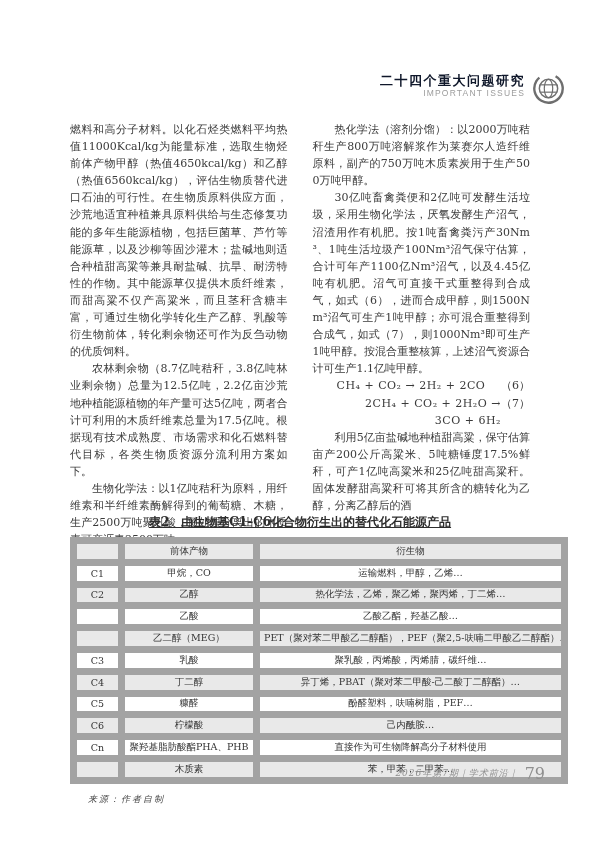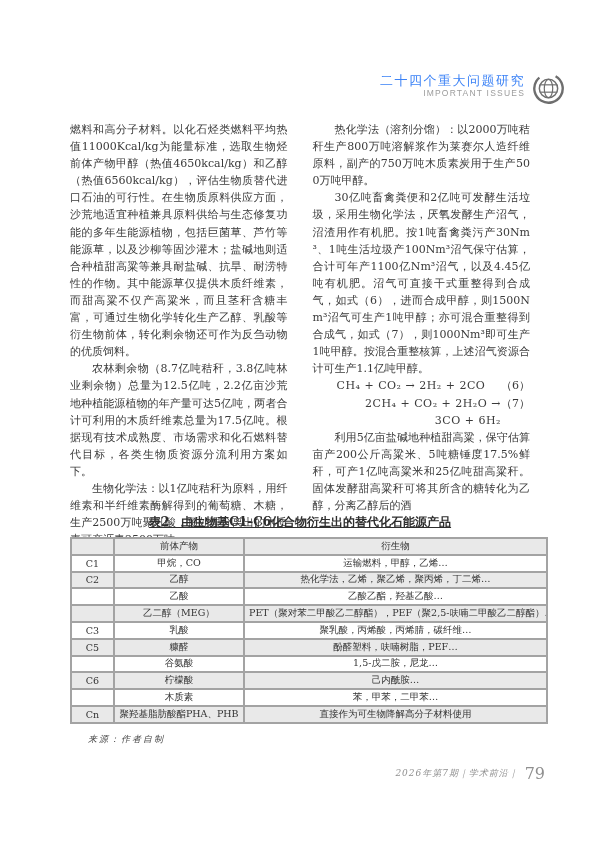--- a/index.html
+++ b/index.html
@@ -2,40 +2,40 @@
 <html><head>
 <meta charset="utf-8">
 <style>
   html,body{margin:0;padding:0;background:#ffffff;}
   .page{position:relative;width:600px;height:841px;background:#ffffff;overflow:hidden;
         font-family:"DejaVu Serif","Liberation Serif",serif;color:#3a3a3a;}
 
   
   .header{position:absolute;top:74px;right:35px;display:flex;align-items:flex-start;gap:7px;}
   .header-titles{text-align:right;}
-  .header-title-cn{font-size:13px;font-weight:normal;color:#3b82f6;letter-spacing:1.5px;line-height:14px;}
+  .header-title-cn{font-size:13px;font-weight:bold;color:#0f172a;letter-spacing:1.5px;line-height:14px;}
   .header-title-en{font-family:"Liberation Sans",sans-serif;font-size:8.5px;color:#9c9c9c;
                    letter-spacing:1.2px;line-height:11px;}
   .globe{width:33px;height:33px;margin-top:-2px;}
 
   
   .content{position:absolute;top:121px;left:70px;width:460px;display:flex;gap:25px;}
   .col{width:225px;}
   .col p{margin:0;font-size:11px;line-height:17.1px;text-align:justify;
          word-break:break-all;color:#3a3a3a;}
   .p-indent{text-indent:2em;}
   .equation{display:flex;justify-content:space-between;align-items:baseline;
             font-size:11px;line-height:17.1px;padding-left:24px;text-align:right;}
   .equation .eq-formula{letter-spacing:0.5px;}
 
   
   .table-block{position:absolute;top:514px;left:70px;width:460px;}
   .table-caption{text-align:center;font-size:12px;font-weight:bold;color:#2e2e2e;margin-bottom:6px;text-decoration:underline;}
   table.products{border-collapse:collapse;width:446px;margin:0 auto;table-layout:fixed;}
-  table.products th,table.products td{border:2px solid #a3a3a3;font-weight:normal;
+  table.products th,table.products td{border:7px solid #a3a3a3;font-weight:normal;
        font-size:9.5px;color:#333;text-align:center;height:14.8px;padding:0 4px;
        overflow:hidden;white-space:nowrap;}
   table.products thead th{background:#e9e9e9;}
   table.products tbody tr:nth-child(even){background:#e9e9e9;}
   .colw1{width:33px;} .colw2{width:120px;} .colw3{width:293px;}
 
   .source-note{margin:9px 0 0 18px;font-size:9px;font-style:italic;color:#4a4a4a;letter-spacing:2px;}
 
   
   .footer{position:absolute;top:764px;right:55px;display:flex;align-items:center;gap:6px;}
@@ -112,43 +112,43 @@
           <td></td>
           <td>乙二醇（MEG）</td>
           <td>PET（聚对苯二甲酸乙二醇酯），PEF（聚2,5-呋喃二甲酸乙二醇酯）…</td>
         </tr>
         <tr>
           <td>C3</td>
           <td>乳酸</td>
           <td>聚乳酸，丙烯酸，丙烯腈，碳纤维…</td>
         </tr>
         <tr>
+          <td>C4</td>
+          <td>丁二醇</td>
+          <td>异丁烯，PBAT（聚对苯二甲酸-己二酸丁二醇酯）…</td>
+        </tr>
+        <tr>
           <td>C5</td>
           <td>糠醛</td>
           <td>酚醛塑料，呋喃树脂，PEF…</td>
-        </tr>
-        <tr>
-          <td></td>
-          <td>谷氨酸</td>
-          <td>1,5-戊二胺，尼龙…</td>
         </tr>
         <tr>
           <td>C6</td>
           <td>柠檬酸</td>
           <td>己内酰胺…</td>
         </tr>
         <tr>
+          <td>Cn</td>
+          <td>聚羟基脂肪酸酯PHA、PHB</td>
+          <td>直接作为可生物降解高分子材料使用</td>
+        </tr>
+        <tr>
           <td></td>
           <td>木质素</td>
           <td>苯，甲苯，二甲苯…</td>
-        </tr>
-        <tr>
-          <td>Cn</td>
-          <td>聚羟基脂肪酸酯PHA、PHB</td>
-          <td>直接作为可生物降解高分子材料使用</td>
         </tr>
       </tbody>
     </table>
     <div class="source-note">来源：作者自制</div>
   </div>
 
   <div class="footer">
     <span class="footer-issue">2026年第7期｜学术前沿｜</span>
     <span class="footer-page">79</span>
   </div>

